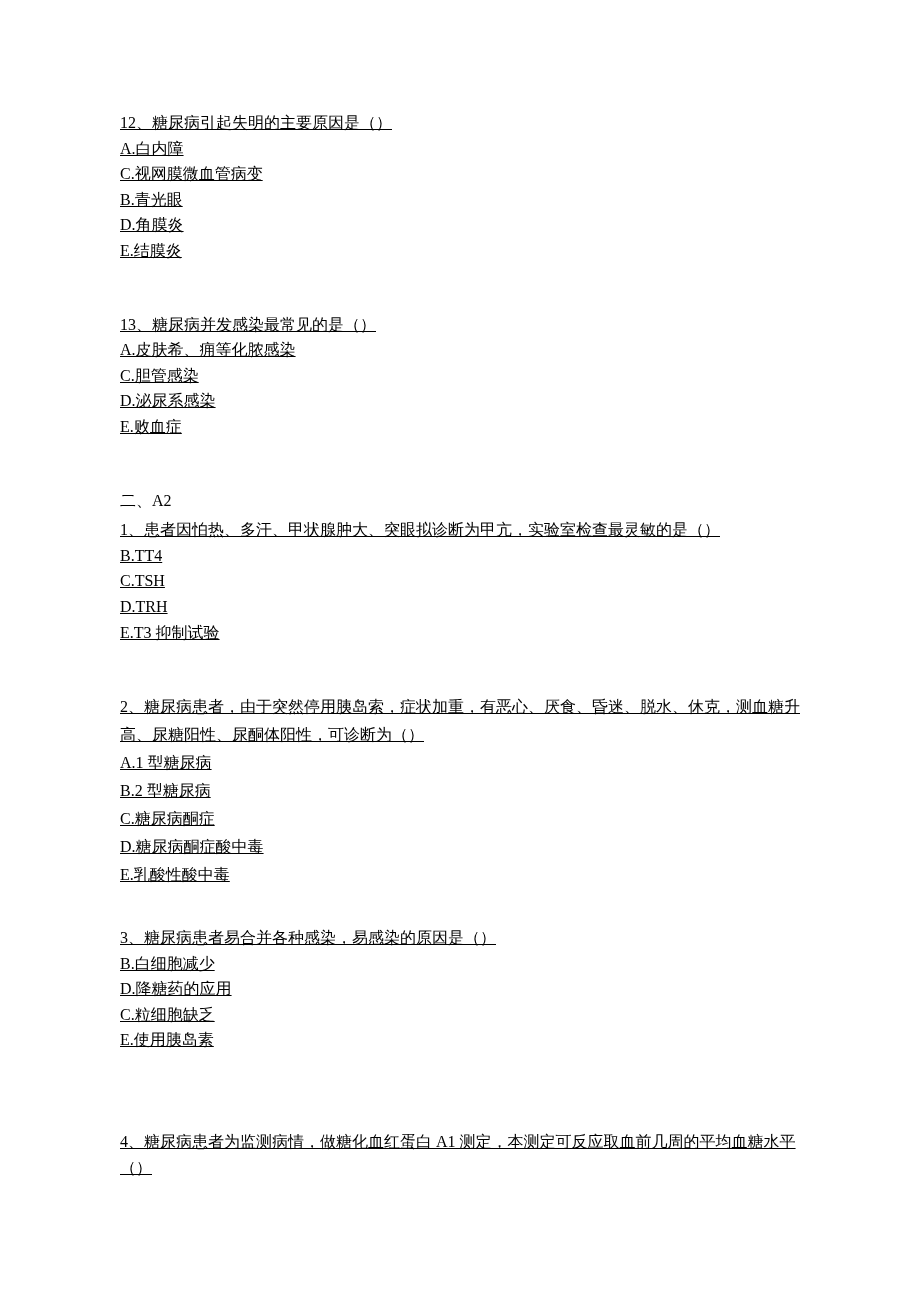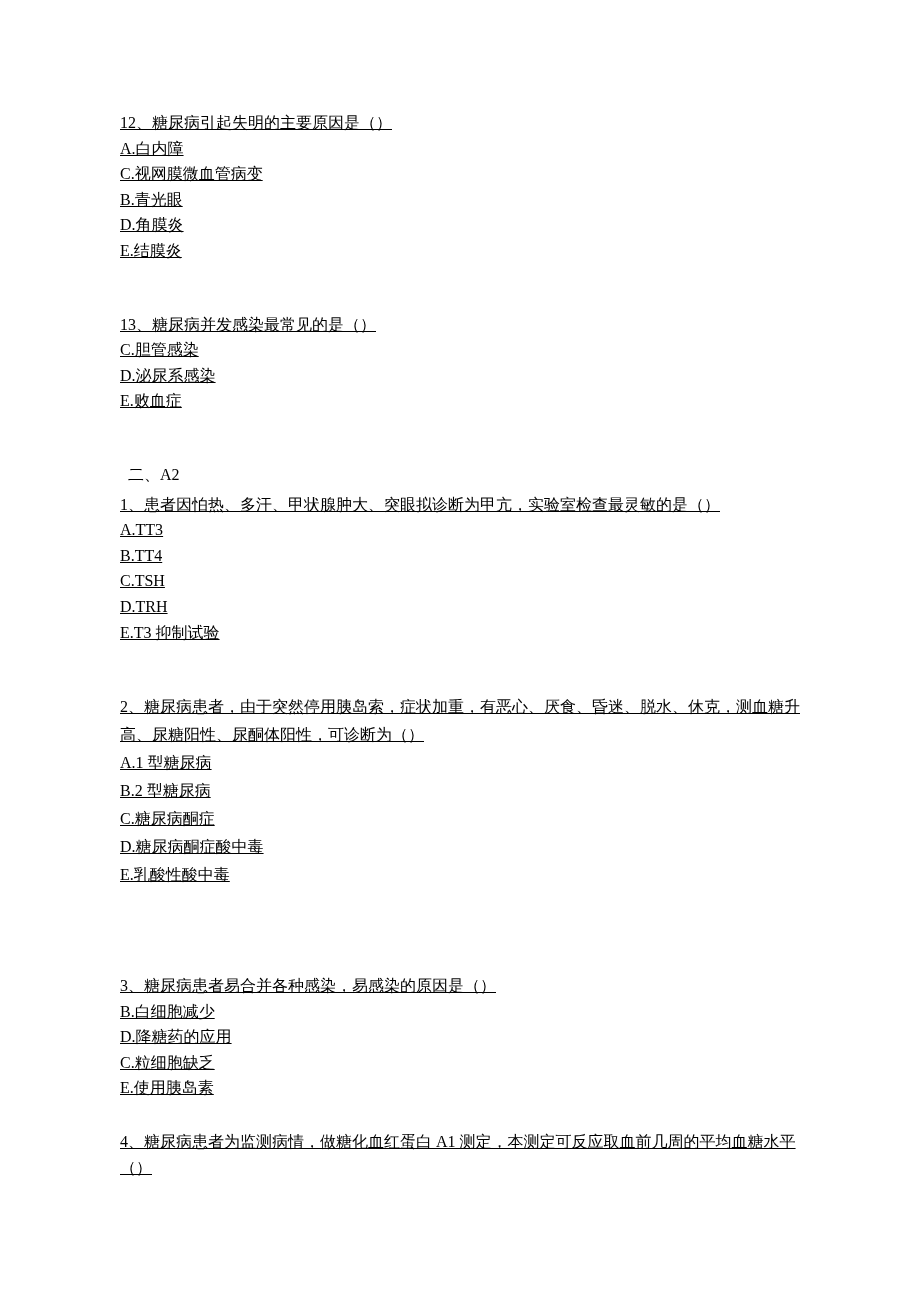--- a/index.html
+++ b/index.html
@@ -14,32 +14,31 @@
   .page {
     width: 920px;
     min-height: 1301px;
     padding: 110px 120px 60px 120px;
     box-sizing: border-box;
   }
   .question-block {
     margin-bottom: 48px;
   }
   .question-block-wide {
-    margin-bottom: 28px;
+    margin-bottom: 76px;
   }
   .question-block-wide2 {
-    margin-bottom: 84px;
+    margin-bottom: 36px;
   }
   .line {
     display: block;
     text-decoration: underline;
   }
   .section-header {
     margin-bottom: 4px;
-    margin-left: 8px;
   }
   .options-loose .line {
     line-height: 1.75;
   }
 </style>
 </head>
 <body>
 
 <div class="page">
 
@@ -47,30 +46,30 @@
     <span class="line"><span>12</span>、<span>糖尿病引起失明的主要原因是（）</span></span>
     <span class="line">A.白内障</span>
     <span class="line">C.视网膜微血管病变</span>
     <span class="line">B.青光眼</span>
     <span class="line">D.角膜炎</span>
     <span class="line">E.结膜炎</span>
   </div>
 
   <div class="question-block">
     <span class="line"><span>13</span>、<span>糖尿病并发感染最常见的是（）</span></span>
+    <span class="line">A.皮肤希、痈等化脓感染</span>
     <span class="line">C.胆管感染</span>
     <span class="line">D.泌尿系感染</span>
     <span class="line">E.败血症</span>
   </div>
 
   <div class="section-header">二、A2</div>
 
   <div class="question-block">
     <span class="line"><span>1</span>、<span>患者因怕热、多汗、甲状腺肿大、突眼拟诊断为甲亢，实验室检查最灵敏的是（）</span></span>
-    <span class="line">A.TT3</span>
     <span class="line">B.TT4</span>
     <span class="line">C.TSH</span>
     <span class="line">D.TRH</span>
     <span class="line">E.T3 抑制试验</span>
   </div>
 
   <div class="question-block-wide2 options-loose">
     <span class="line"><span>2</span>、<span>糖尿病患者，由于突然停用胰岛索，症状加重，有恶心、厌食、昏迷、脱水、休克，测血糖升高、尿糖阳性、尿酮体阳性，可诊断为（）</span></span>
     <span class="line">A.1 型糖尿病</span>
     <span class="line">B.2 型糖尿病</span>

